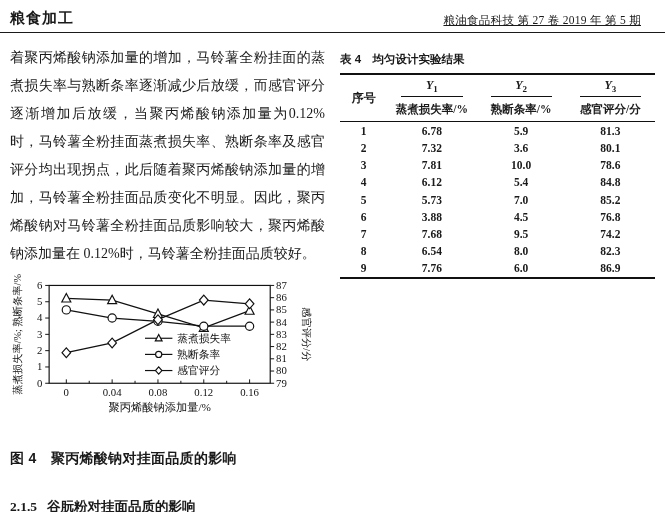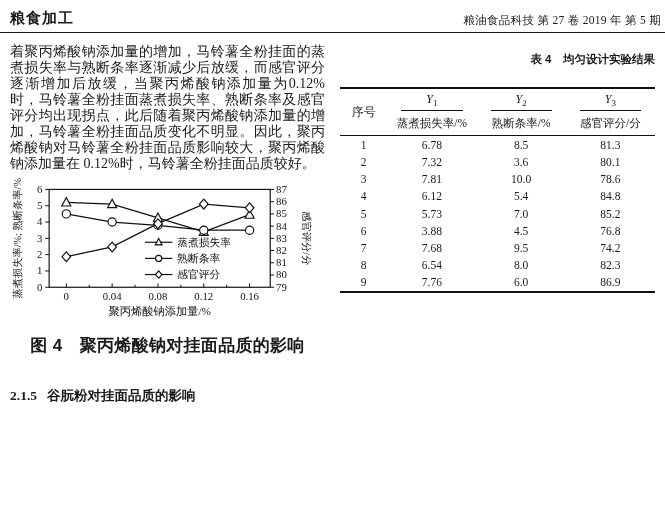--- a/index.html
+++ b/index.html
@@ -5,65 +5,65 @@
   * { margin: 0; padding: 0; box-sizing: border-box; }
   html, body { width: 665px; height: 512px; background: #ffffff; overflow: hidden; }
   body {
     font-family: "Liberation Serif", "DejaVu Serif", serif;
     color: #1a1a1a;
     position: relative;
   }
   
   .page-header {
     display: flex; justify-content: space-between; align-items: flex-end;
-    padding: 9px 4px 4px 10px;
+    padding: 9px 24px 4px 10px;
     border-bottom: 1.6px solid #1a1a1a;
   }
   .hdr-left {
     font-family: "Liberation Sans", "DejaVu Sans", sans-serif;
     font-weight: bold; font-size: 15px; letter-spacing: 1px;
   }
-  .hdr-right { font-size: 11.5px; letter-spacing: .3px; }
+  .hdr-right { font-size: 11.5px; letter-spacing: .3px; text-decoration: underline; }
   
   .content {
     display: flex; gap: 15px; padding: 11px 10px 0 10px;
   }
   .col { width: 315px; }
   .para {
-    font-size: 14px; line-height: 16px; text-align: justify;
+    font-size: 14px; line-height: 28px; text-align: justify;
     text-justify: inter-ideograph;
   }
   .indent { text-indent: 2em; }
   .sec-heading {
     font-family: "Liberation Sans", "DejaVu Sans", sans-serif;
     font-weight: bold; font-size: 13.5px; line-height: 23px;
   }
   .sec-heading .sec-no { font-family: "Liberation Serif", serif; font-weight: bold; margin-right: 10px; }
   
   .figure-wrap { margin-top: 6px; }
   svg text { font-family: "Liberation Serif", "DejaVu Serif", serif; fill: #111; }
   .fig-caption {
-    text-align: center; font-size: 17px; font-weight: bold;
-    margin-top: 0; letter-spacing: .3px;
+    font-size: 14px; font-weight: bold;
+    margin-top: 20px; letter-spacing: .3px;
     font-family: "Liberation Sans", "DejaVu Sans", sans-serif;
   }
   .after-fig { margin-top: 27px; }
   
   .tbl-caption {
-    text-align: right; font-size: 11.5px; font-weight: bold;
-    margin-top: 8px; margin-bottom: 20px;
+    text-align: left; font-size: 11.5px; font-weight: bold;
+    margin-top: 8px; margin-bottom: 6px;
     font-family: "Liberation Sans", "DejaVu Sans", sans-serif;
   }
   table.uniform {
     width: 100%; border-collapse: collapse;
     font-size: 11.5px;
     border-top: 2px solid #111; border-bottom: 2px solid #111;
   }
   table.uniform th, table.uniform td {
-    font-weight: normal; text-align: center; padding: 2.6px 0;
+    font-weight: bold; text-align: center; padding: 2.6px 0;
   }
   th.corner { vertical-align: middle; border-bottom: 1.1px solid #111; font-size: 12px; }
   .cmid {
     border-bottom: 1.1px solid #111;
     margin: 0 14px; padding-bottom: 2px; font-size: 12px;
   }
   .cmid i { font-family: "Liberation Serif", serif; }
   .cmid sub { font-size: 9px; }
   tr.hrow2 th { border-bottom: 1.1px solid #111; padding-bottom: 4px; font-size: 11.5px; }
   td.num { font-variant-numeric: lining-nums; }
@@ -196,21 +196,21 @@
         <tr class="hrow2">
           <th>蒸煮损失率/%</th>
           <th>熟断条率/%</th>
           <th>感官评分/分</th>
         </tr>
       </thead>
       <tbody>
           <tr>
             <td class="num">1</td>
             <td class="num">6.78</td>
-            <td class="num">8.5</td>
+            <td class="num">5.9</td>
             <td class="num">81.3</td>
           </tr>
           <tr>
             <td class="num">2</td>
             <td class="num">7.32</td>
             <td class="num">3.6</td>
             <td class="num">80.1</td>
           </tr>
           <tr>
             <td class="num">3</td>

